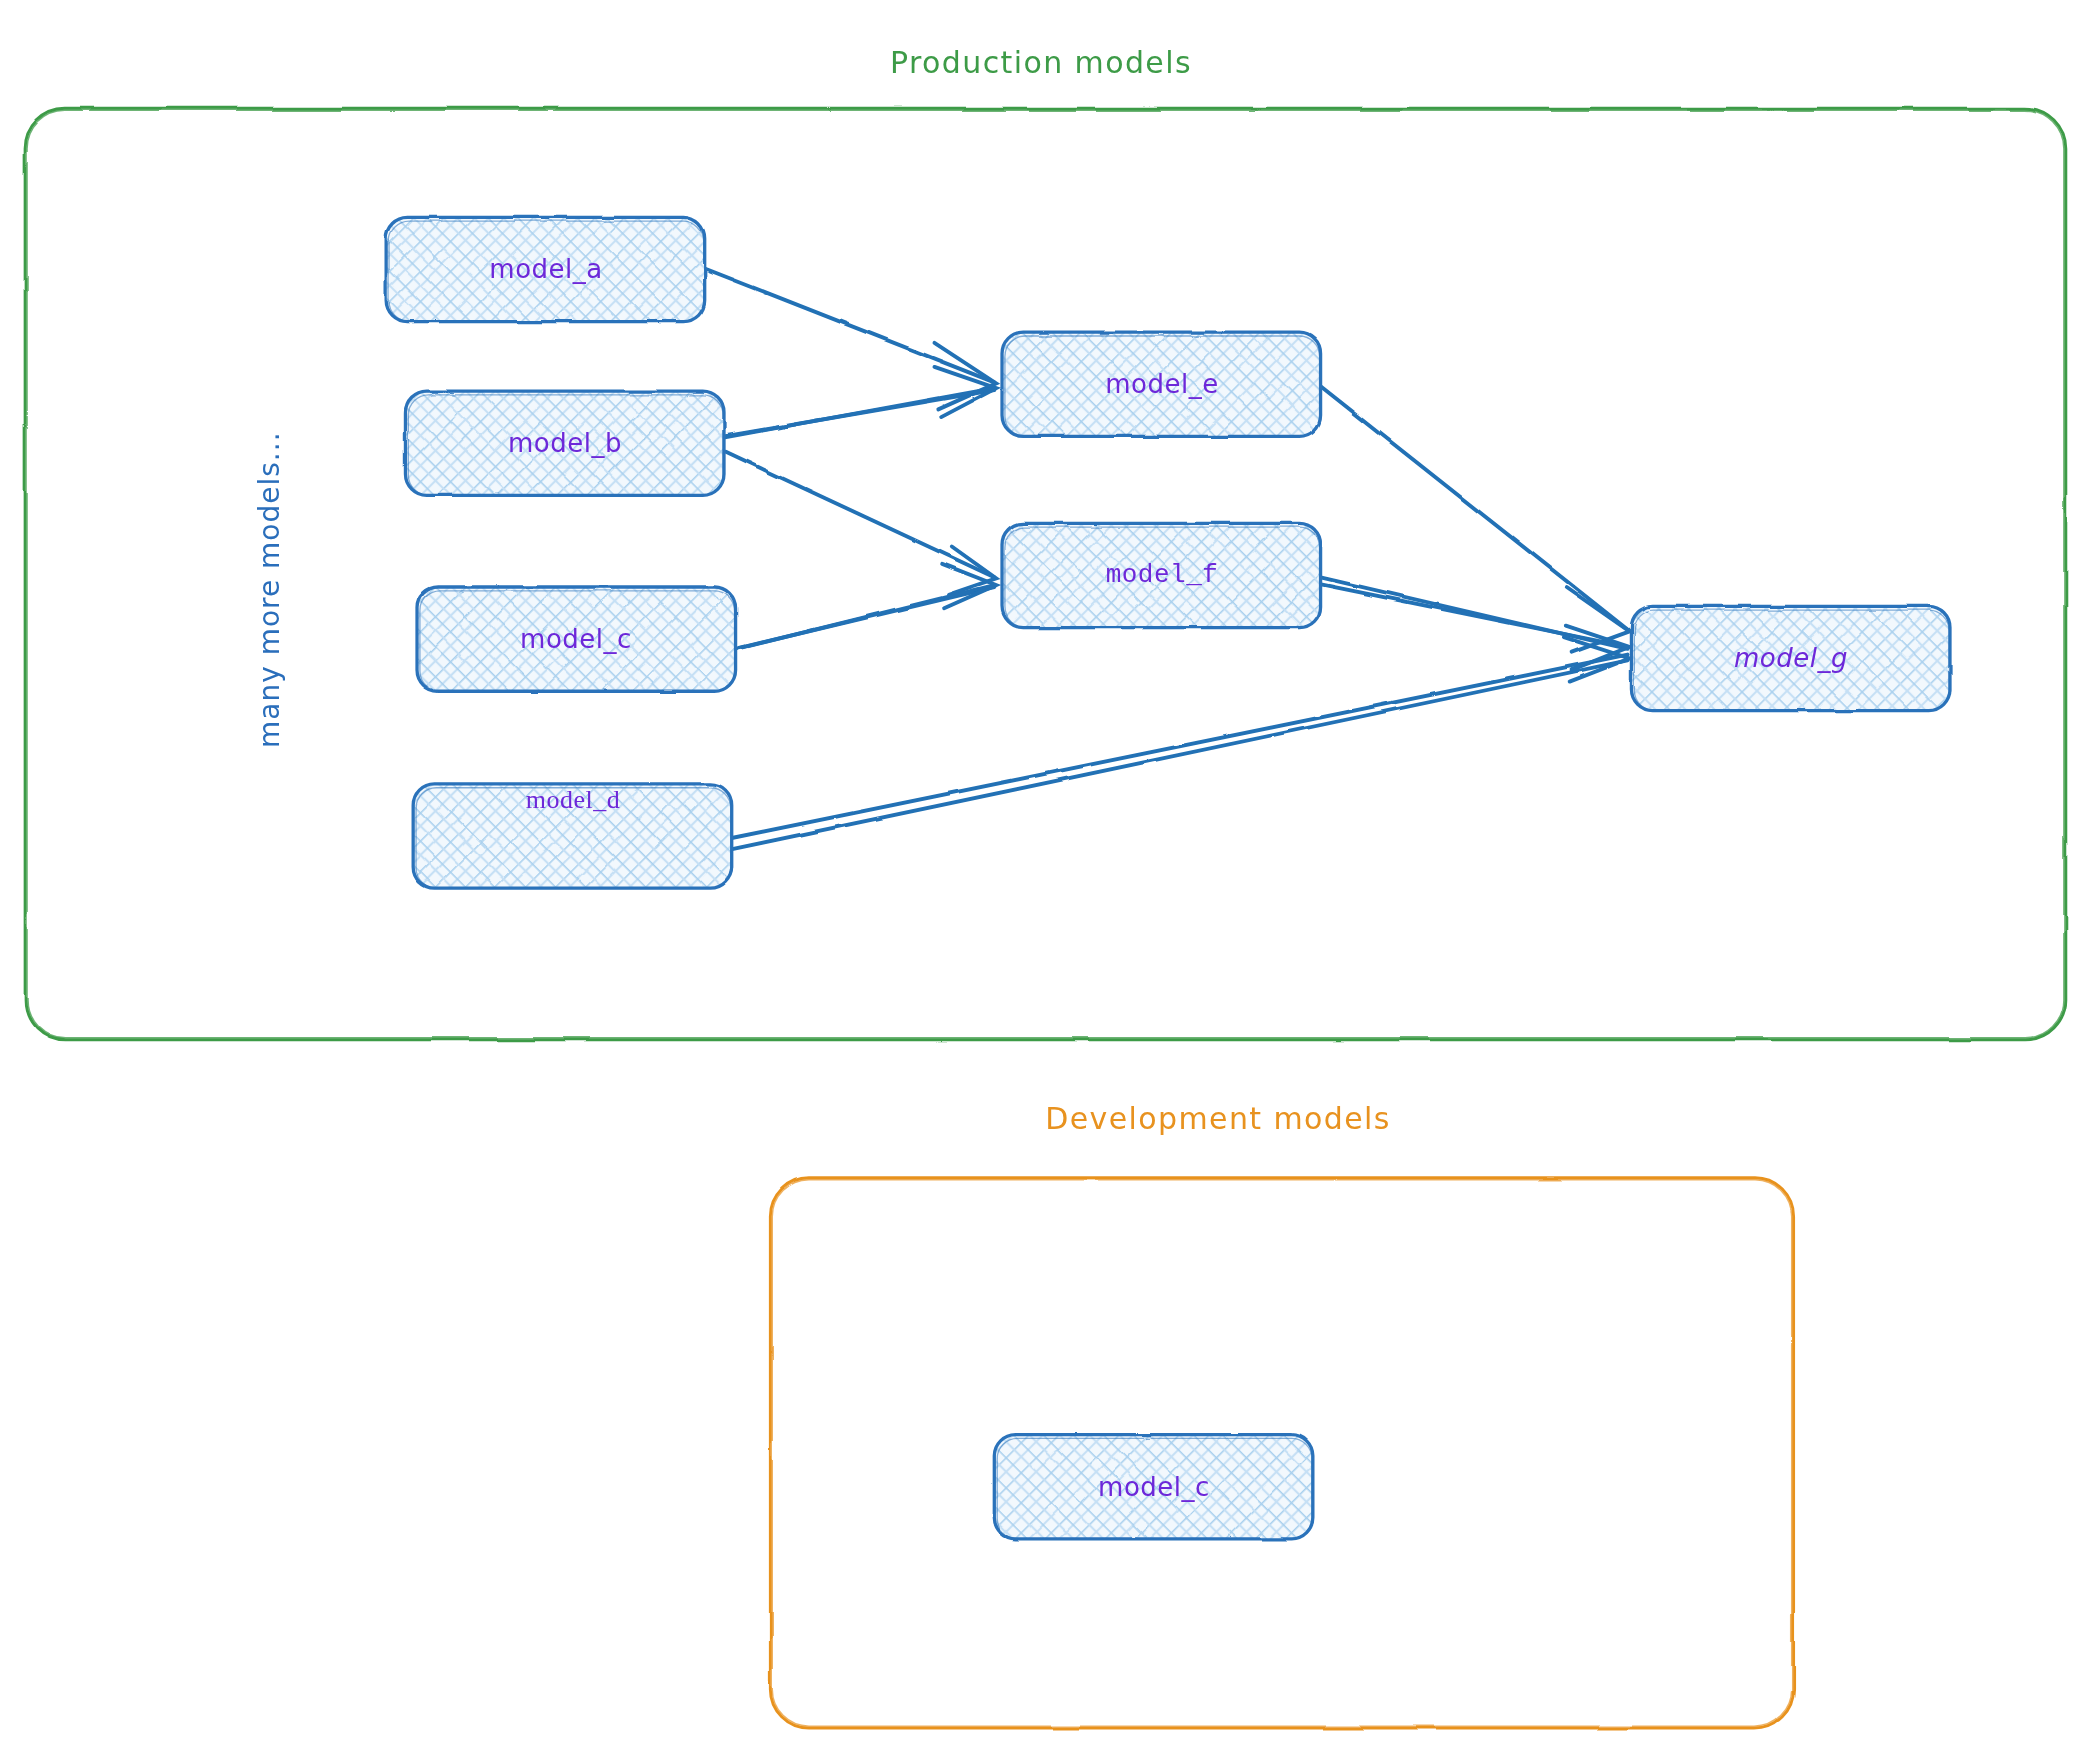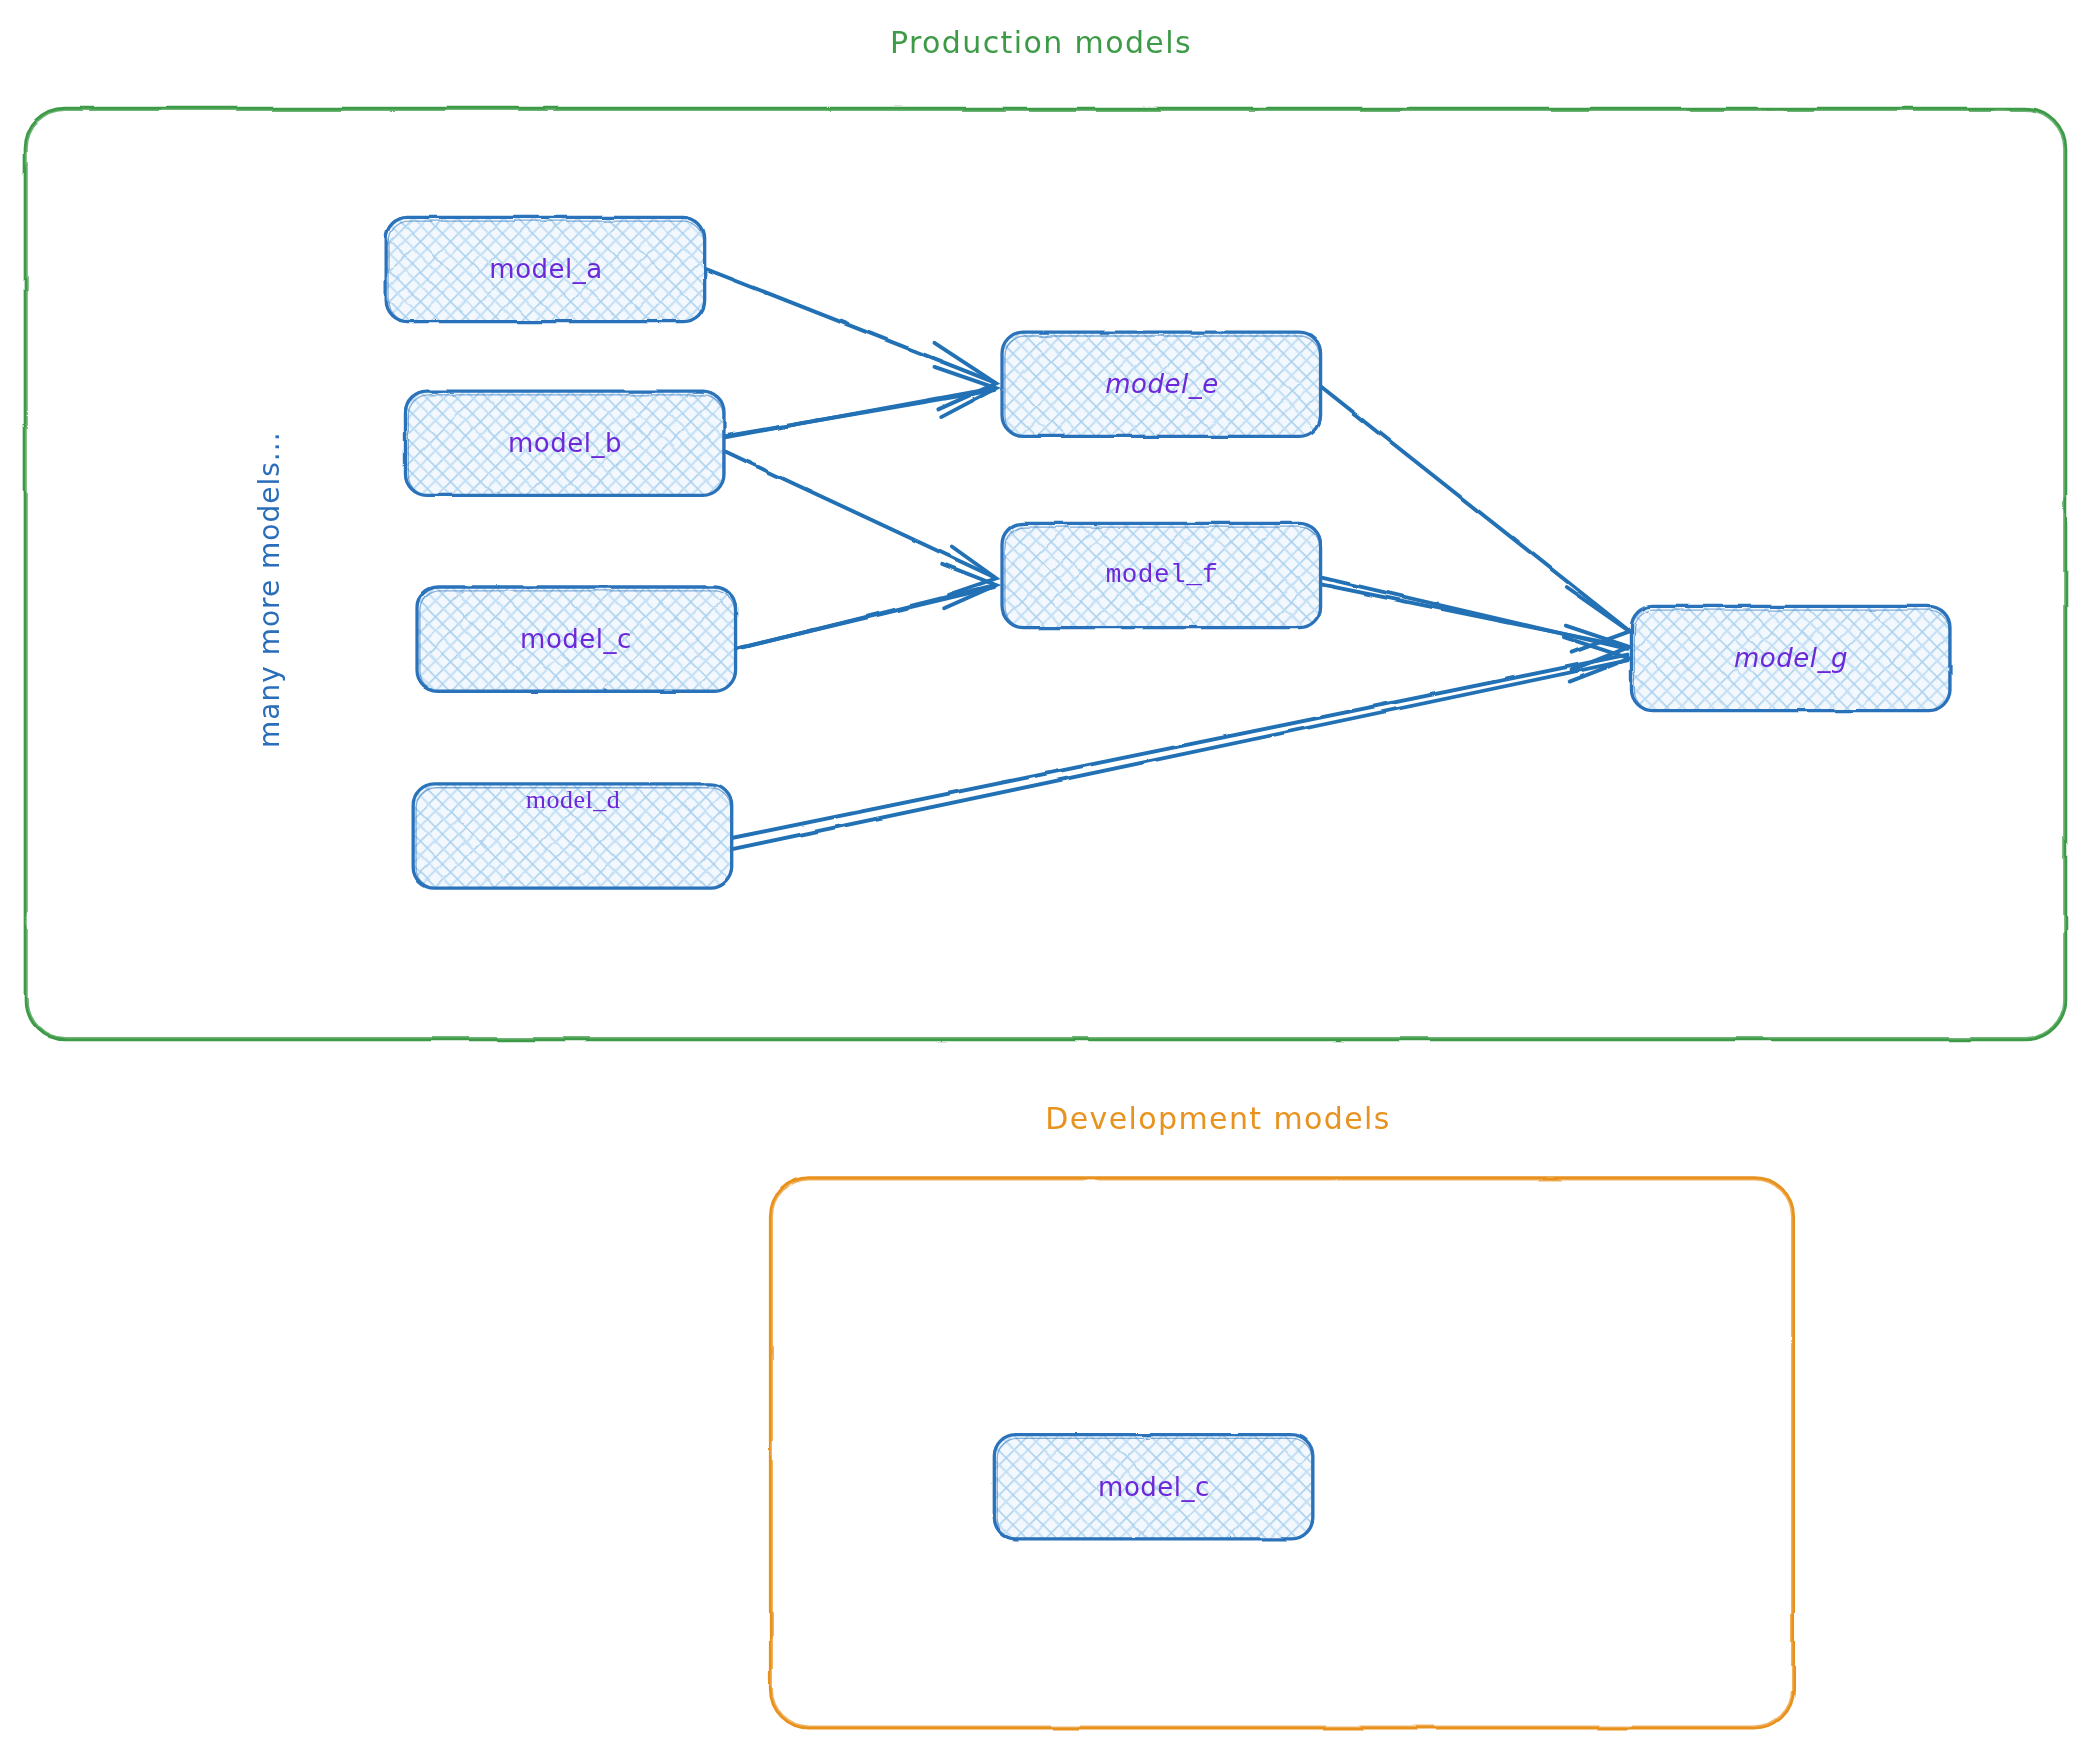--- a/index.html
+++ b/index.html
@@ -27,21 +27,21 @@
   }
   .group-title {
     position: absolute;
     font-family: "DejaVu Sans", sans-serif;
     font-size: 30px;
     letter-spacing: 1.4px;
     white-space: nowrap;
     transform: translateX(-50%);
     font-weight: 400;
   }
-  .group-title.prod { color: #3d9b47; }
+  .group-title.prod { color: #3d9b47; margin-top: 20px; }
   .group-title.dev  { color: #e8921f; }
 
   .vertical-label {
     position: absolute;
     font-family: "DejaVu Sans", sans-serif;
     font-size: 28px;
     color: #2a6ebb;
     white-space: nowrap;
     transform-origin: 0 0;
     letter-spacing: 1px;
@@ -181,19 +181,19 @@
   <div class="group-title prod" style="left:1041px; top:25px;">Production models</div>
 
   <div class="group-title dev" style="left:1218px; top:1101px;">Development models</div>
 
   <div class="vertical-label" style="left:253px; top:748px; transform: rotate(-90deg);">many more models...</div>
 
   <div class="node-label" style="left:546px; top:269px;">model_a</div>
   <div class="node-label" style="left:565px; top:443px;">model_b</div>
   <div class="node-label" style="left:576px; top:639px;">model_c</div>
   <div class="node-label" style="left:573px; top:800px;font-family:Liberation Serif, serif;">model_d</div>
-  <div class="node-label" style="left:1162px; top:384px;font-style:italic;">model_e</div>
+  <div class="node-label" style="left:1162px; top:384px;">model_e</div>
   <div class="node-label" style="left:1162px; top:575px;font-family:Liberation Mono, monospace;">model_f</div>
   <div class="node-label" style="left:1791px; top:658px;font-style:italic;">model_g</div>
   <div class="node-label" style="left:1154px; top:1487px;">model_c</div>
 
 </div>
 
 
 </body></html>

